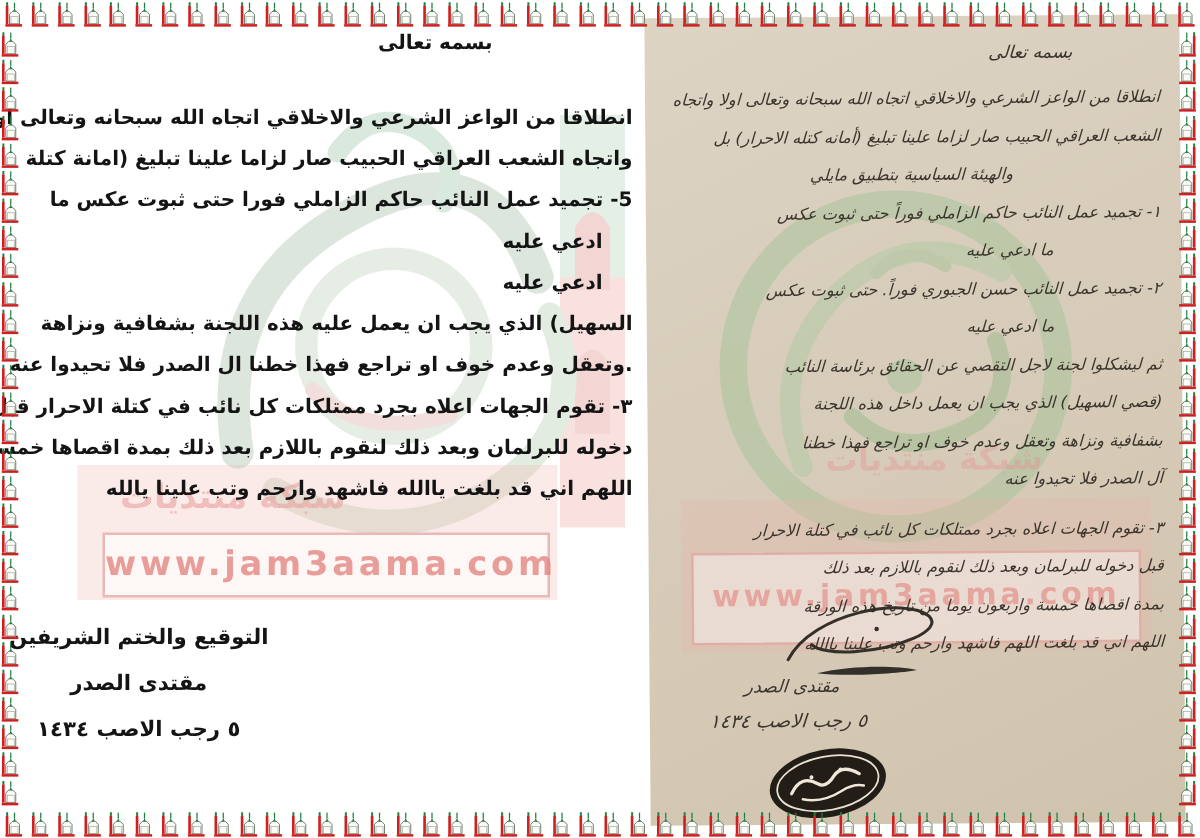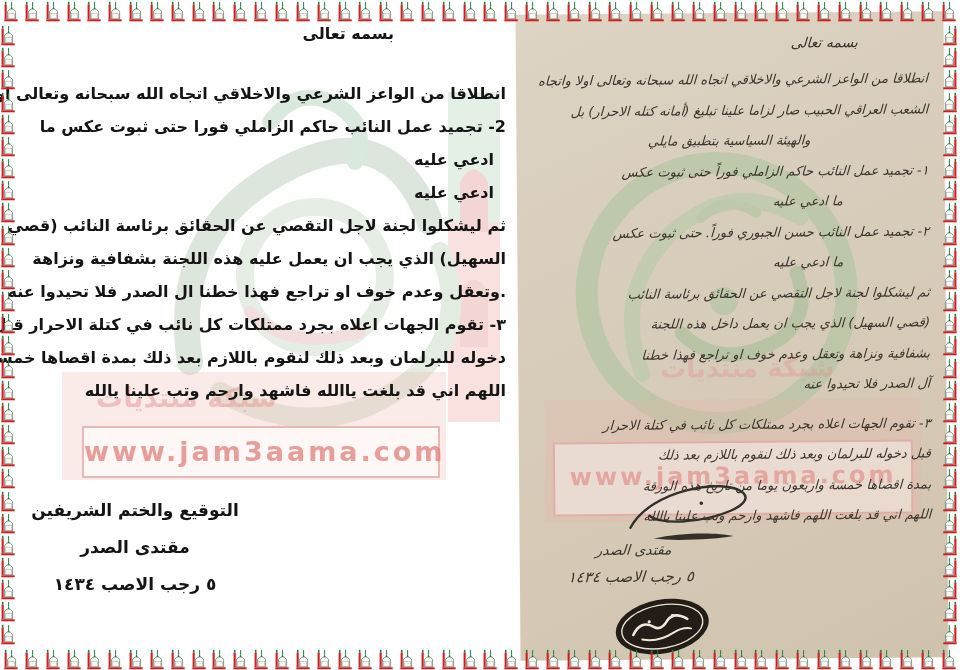--- a/index.html
+++ b/index.html
@@ -15,23 +15,23 @@
   .bs-right{right:1px;top:25px;bottom:25px;width:16px;flex-direction:column;}
   .bicon{width:14px;height:21px;display:block;flex:0 0 auto;}
   .bicon svg{width:100%;height:100%;display:block;}
   .bs-right .bicon{transform:scaleX(-1);}
   
   .typed{position:absolute;left:22px;top:14px;width:484px;direction:rtl;text-align:right;
          color:#141414;font-weight:bold;z-index:4;}
   .typed-header{font-size:16px;margin:10px 112px 0 0;white-space:nowrap;}
   .typed-body{margin-top:34px;font-size:16px;line-height:33px;}
   .t-line{white-space:nowrap;}
-  .t-line.ind{margin-right:12px;}
+  .t-line.ind{margin-right:24px;}
   .typed-sign{position:absolute;left:4px;top:492px;width:214px;direction:rtl;text-align:center;
-              font-weight:bold;font-size:17px;line-height:37px;color:#141414;z-index:4;padding-left:24px;}
+              font-weight:bold;font-size:17px;line-height:37px;color:#141414;z-index:4;}
   
   .emblem-wm{position:absolute;left:130px;top:62px;width:392px;height:400px;z-index:1;opacity:.55;pointer-events:none;}
   
   .band{position:absolute;pointer-events:none;}
   .band-left{left:62px;top:372px;width:384px;height:108px;background:rgba(238,178,172,.28);z-index:2;}
   .band-left .site-box{position:absolute;left:20px;top:54px;right:6px;bottom:2px;
       background:rgba(255,255,255,.62);border:2px solid rgba(208,92,86,.40);}
   .site-text{font-size:27px;letter-spacing:3px;color:rgba(226,132,126,.78);
       text-align:center;font-weight:bold;line-height:48px;white-space:nowrap;}
   .net-label{position:absolute;font-size:27px;font-weight:bold;color:rgba(232,148,148,.55);
@@ -1714,24 +1714,24 @@
     <circle cx="185" cy="215" r="70" fill="none" stroke="#d3e0ce" stroke-width="18"></circle>
     <path d="M120 250 Q160 290 230 270" fill="none" stroke="#e8c4c0" stroke-width="12" stroke-linecap="round"></path>
   </svg>
 </div>
 
 <div class="typed">
   <div class="typed-header">بسمه تعالى</div>
   <div class="typed-body">
 
   <div class="t-line">انطلاقا من الواعز الشرعي والاخلاقي اتجاه الله سبحانه وتعالى اولا</div>
-      <div class="t-line">2- تجميد عمل النائب حاكم الزاملي فورا حتى ثبوت عكس ما</div>
+      <div class="t-line">واتجاه الشعب العراقي الحبيب صار لزاما علينا تبليغ (امانة كتلة</div>
+      <div class="t-line">5- تجميد عمل النائب حاكم الزاملي فورا حتى ثبوت عكس ما</div>
       <div class="t-line ind">ادعي عليه</div>
       <div class="t-line ind">ادعي عليه</div>
-      <div class="t-line">ثم ليشكلوا لجنة لاجل التقصي عن الحقائق برئاسة النائب (قصي</div>
       <div class="t-line">السهيل) الذي يجب ان يعمل عليه هذه اللجنة بشفافية ونزاهة</div>
       <div class="t-line">.وتعقل وعدم خوف او تراجع فهذا خطنا ال الصدر فلا تحيدوا عنه</div>
       <div class="t-line">٣- تقوم الجهات اعلاه بجرد ممتلكات كل نائب في كتلة الاحرار قبل</div>
       <div class="t-line">دخوله للبرلمان وبعد ذلك لنقوم باللازم بعد ذلك بمدة اقصاها خمسة</div>
       <div class="t-line">اللهم اني قد بلغت ياالله فاشهد وارحم وتب علينا يالله</div>
     </div>
 </div>
 
 <div class="typed-sign">
   <div>التوقيع والختم الشريفين</div>

